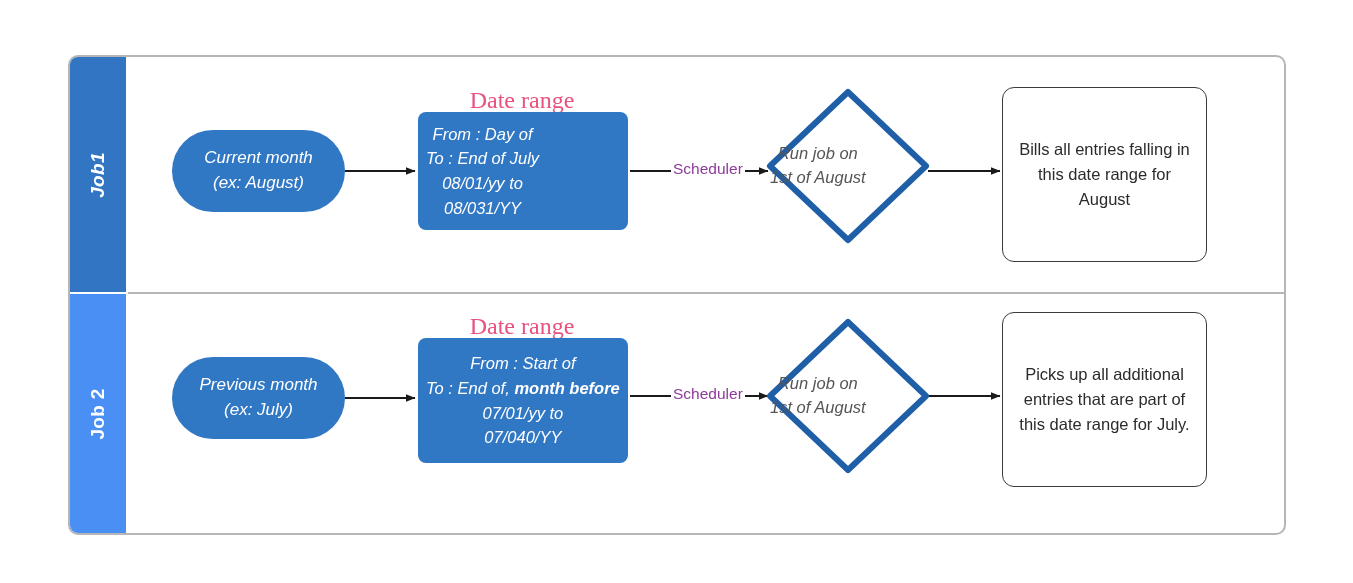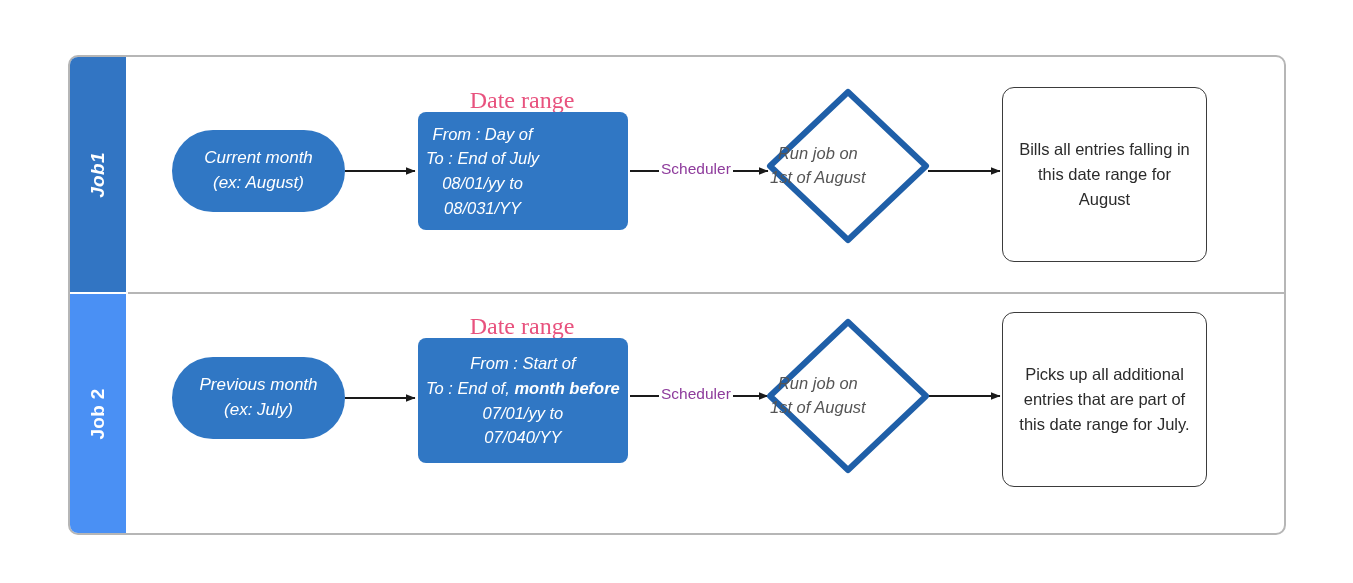--- a/index.html
+++ b/index.html
@@ -71,21 +71,21 @@
 
   
   .daterange-label{
     position:absolute;text-align:center;
     font-family:"Liberation Serif",serif;
     font-size:24px;color:#e8527e;white-space:nowrap;
   }
   .sched-label{
     position:absolute;
     font-size:15.5px;color:#8e3b9c;white-space:nowrap;
-    background:#ffffff;padding:0 2px;
+    background:#ffffff;padding:0 2px;margin-left:12px;
   }
 
   
   .wires{position:absolute;left:0;top:0;width:1353px;height:583px;pointer-events:none;}
 </style>
 </head>
 <body>
 
 <div id="canvas">
 

